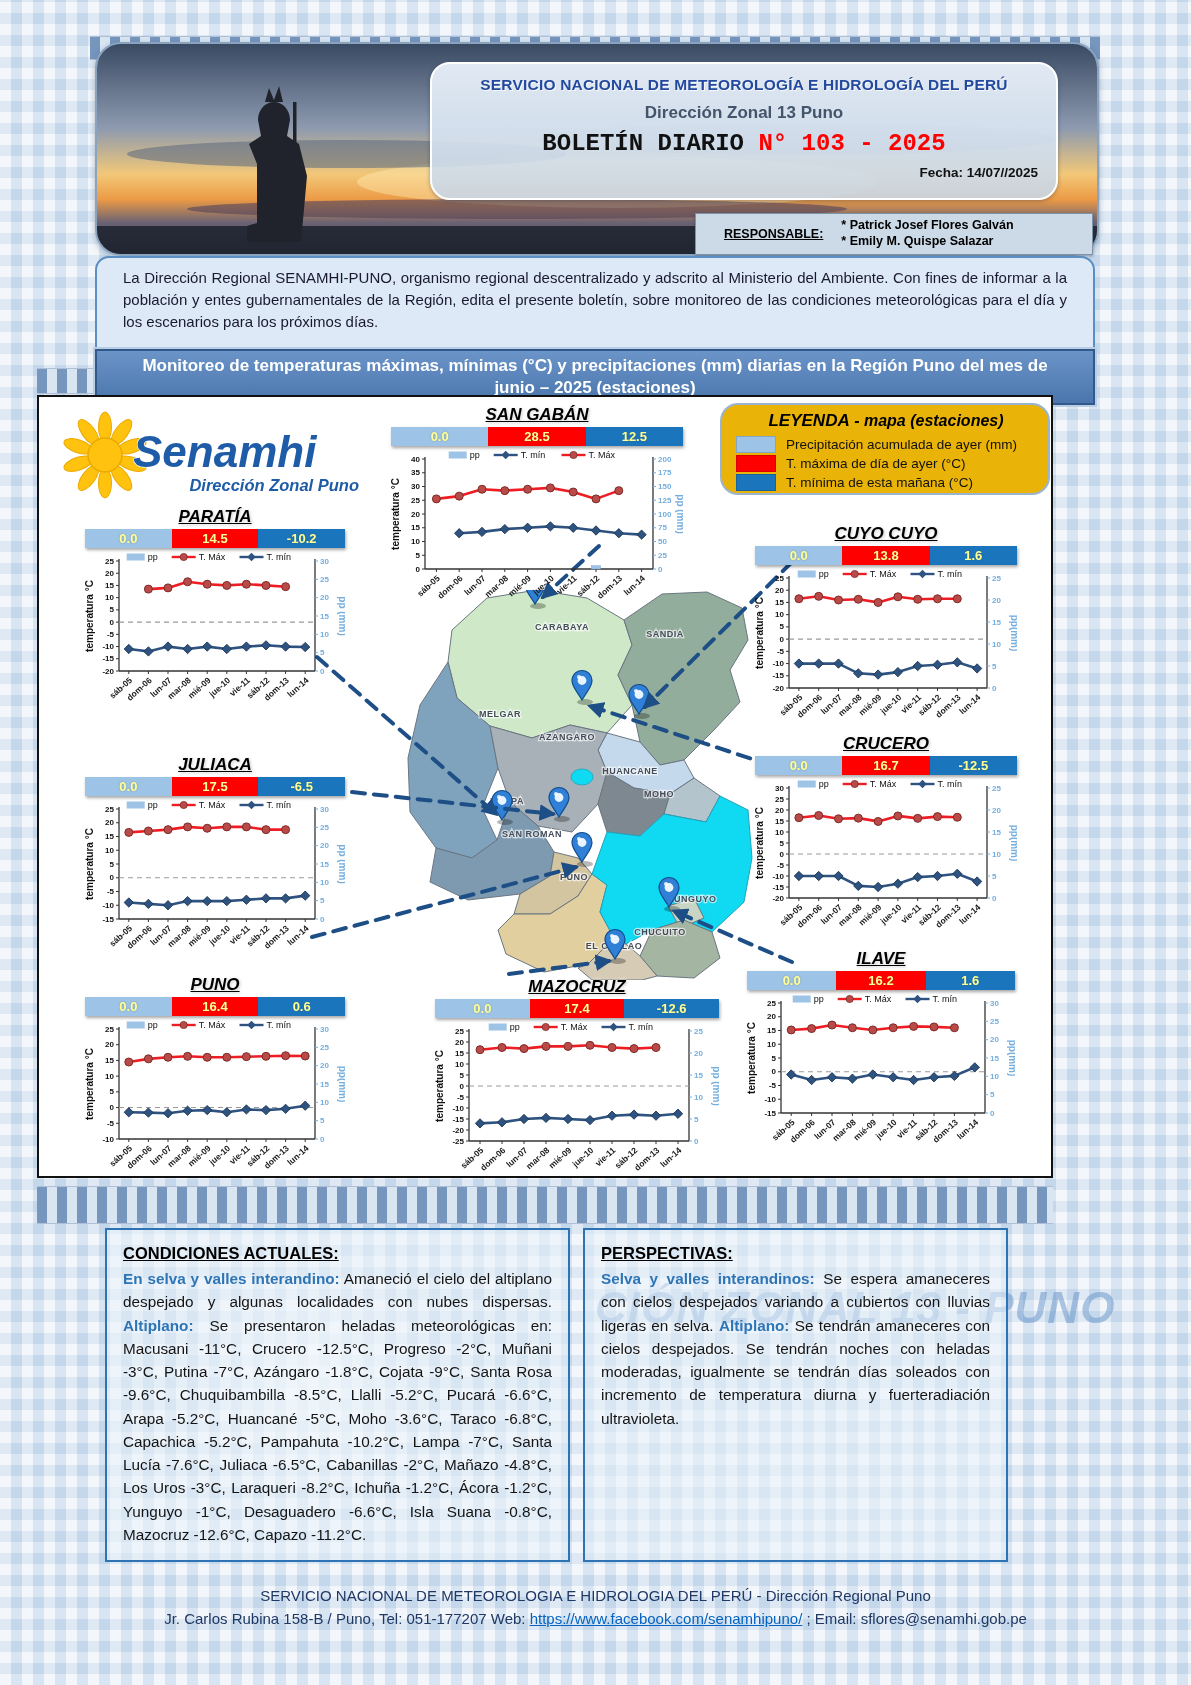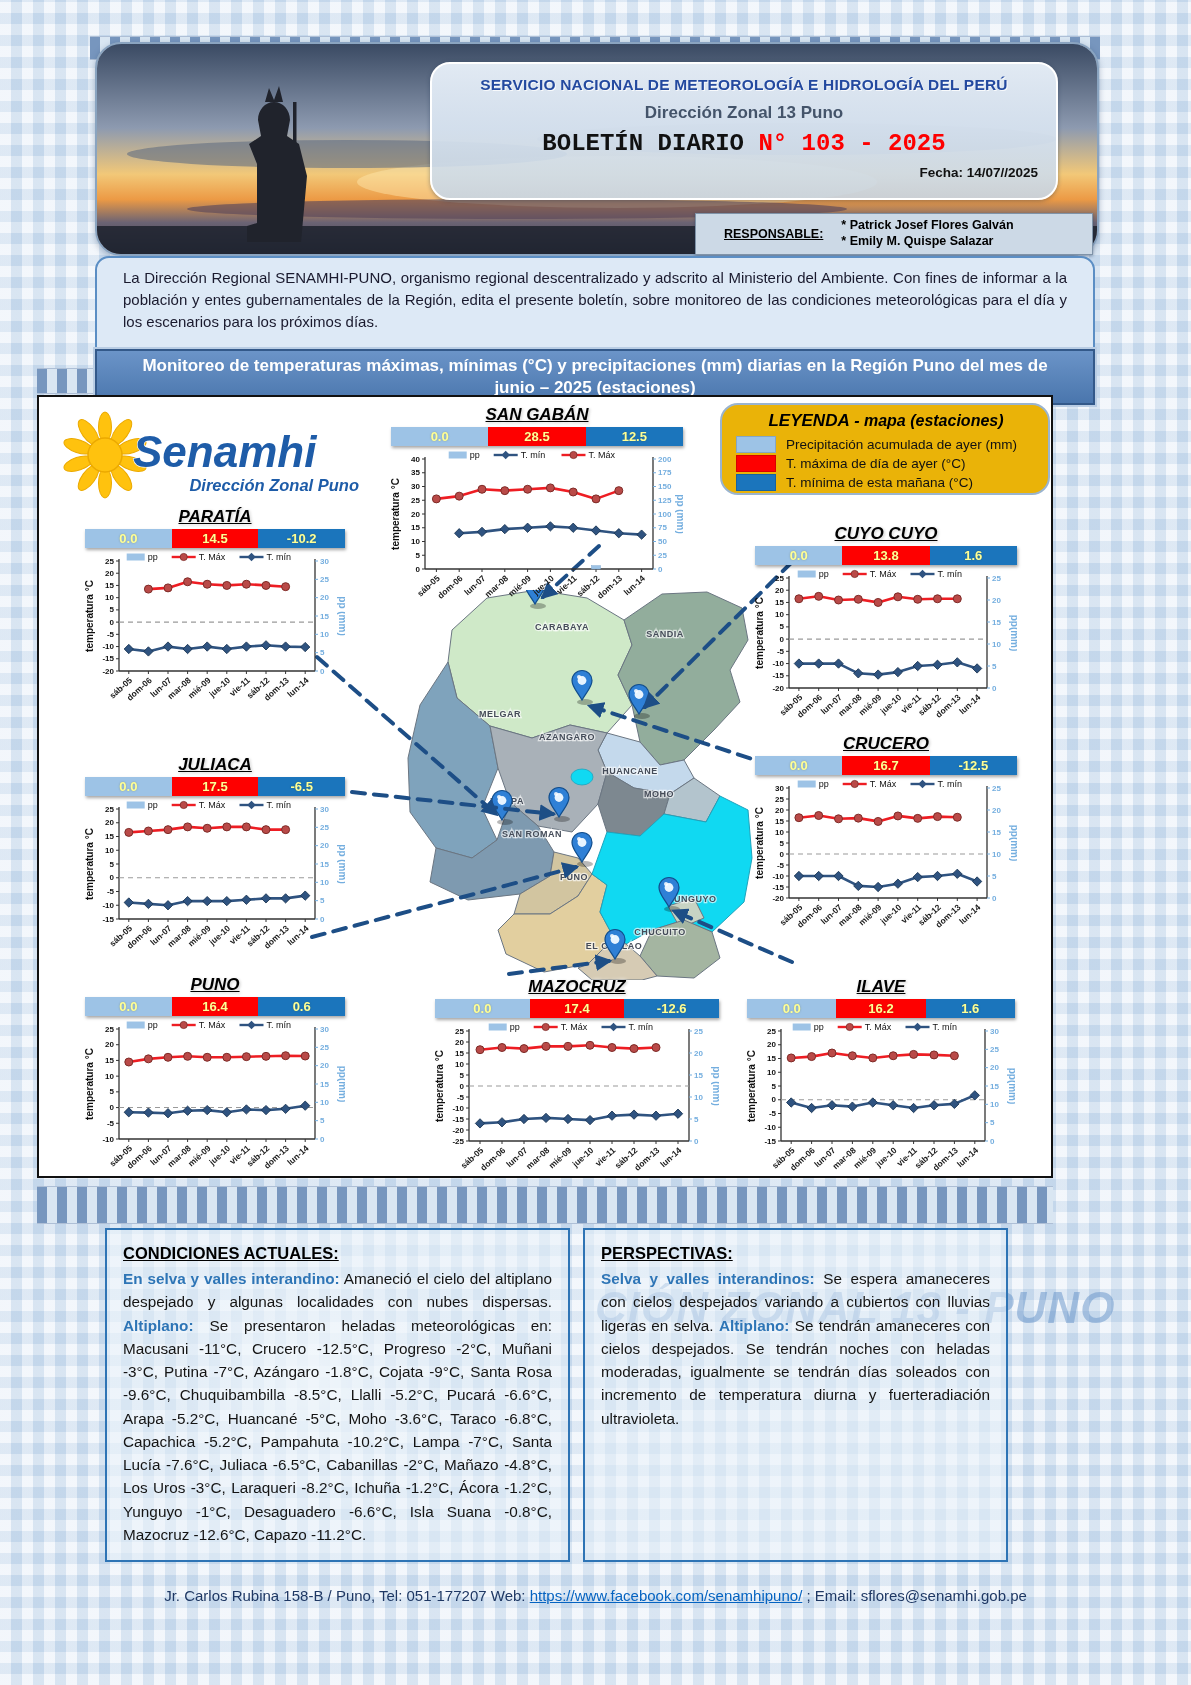--- a/index.html
+++ b/index.html
@@ -924,21 +924,21 @@
           <text x="0" y="0" font-family="Liberation Sans, sans-serif" font-size="10" font-weight="bold" fill="#74AEDF" text-anchor="middle" transform="translate(278 68) rotate(90)">pp (mm)</text>
           <rect x="53.7" y="5.5" width="18" height="7" fill="#9DC3E6"></rect>
           <text x="74.7" y="12" font-family="Liberation Sans, sans-serif" font-size="9" fill="#111">pp</text>
           <line x1="98.7" y1="9" x2="122.7" y2="9" stroke="#EE1D23" stroke-width="2.4"></line>
           <circle cx="110.7" cy="9" r="3.6" fill="#B94A48" stroke="#7E2B27" stroke-width="0.8"></circle>
           <text x="125.7" y="12" font-family="Liberation Sans, sans-serif" font-size="9" fill="#111">T. Máx</text>
           <line x1="166.5" y1="9" x2="190.5" y2="9" stroke="#2F5380" stroke-width="2.4"></line>
           <rect x="-3" y="-3" width="6" height="6" fill="#2F5380" transform="translate(178.5 9) rotate(45)"></rect>
           <text x="193.5" y="12" font-family="Liberation Sans, sans-serif" font-size="9" fill="#111">T. mín</text>
         </svg></div>
-      <div class="station-chart" style="left: 708px; top: 580px; width: 268px;"><div class="st-title">ILAVE</div><div class="st-bar">
+      <div class="station-chart" style="left: 708px; top: 552px; width: 268px;"><div class="st-title">ILAVE</div><div class="st-bar">
           <div class="c-pp">0.0</div>
           <div class="c-max">16.2</div>
           <div class="c-min">1.6</div>
         </div><svg width="268" height="168">
           <line x1="34" y1="11" x2="34" y2="123" stroke="#333" stroke-width="1.3"></line>
           <line x1="238" y1="11" x2="238" y2="123" stroke="#333" stroke-width="1.3"></line>
           <line x1="34" y1="123" x2="238" y2="123" stroke="#333" stroke-width="1.3"></line>
           <line x1="31" y1="123" x2="34" y2="123" stroke="#333" stroke-width="1"></line>
           <text x="29" y="125.6" font-family="Liberation Sans, sans-serif" text-anchor="end" font-size="8" font-weight="bold" fill="#111">-15</text>
           <line x1="31" y1="109.25" x2="34" y2="109.25" stroke="#333" stroke-width="1"></line>
@@ -1032,18 +1032,19 @@
   <div id="box-conditions" class="text-box">
     <div class="box-title">CONDICIONES ACTUALES:</div>
     <div class="box-body" id="conditions-body"><span class="hl">En selva y valles interandino:</span><span> Amaneció el cielo del altiplano despejado y algunas localidades con nubes dispersas. </span><span class="hl">Altiplano:</span><span> Se presentaron heladas meteorológicas en: Macusani -11°C, Crucero -12.5°C, Progreso -2°C, Muñani -3°C, Putina -7°C, Azángaro -1.8°C, Cojata -9°C, Santa Rosa -9.6°C, Chuquibambilla -8.5°C, Llalli -5.2°C, Pucará -6.6°C, Arapa -5.2°C, Huancané -5°C, Moho -3.6°C, Taraco -6.8°C, Capachica -5.2°C, Pampahuta -10.2°C, Lampa -7°C, Santa Lucía -7.6°C, Juliaca -6.5°C, Cabanillas -2°C, Mañazo -4.8°C, Los Uros -3°C, Laraqueri -8.2°C, Ichuña -1.2°C, Ácora -1.2°C, Yunguyo -1°C, Desaguadero -6.6°C, Isla Suana -0.8°C, Mazocruz -12.6°C, Capazo -11.2°C.</span></div>
   </div>
   <div id="box-perspectives" class="text-box">
     <div class="box-title">PERSPECTIVAS:</div>
     <div class="box-body" id="perspectives-body"><span class="hl">Selva y valles interandinos:</span><span> Se espera amaneceres con cielos despejados variando a cubiertos con lluvias ligeras en selva. </span><span class="hl">Altiplano:</span><span> Se tendrán amaneceres con cielos despejados. Se tendrán noches con heladas moderadas, igualmente se tendrán días soleados con incremento de temperatura diurna y fuerteradiación ultravioleta.</span></div>
   </div>
 
   <div id="footer">
+    <div>SERVICIO NACIONAL DE METEOROLOGIA E HIDROLOGIA DEL PERÚ  - Dirección Regional Puno</div>
     <div>
       <span>Jr. Carlos Rubina 158-B / Puno, Tel: 051-177207 Web: </span><a href="#">https://www.facebook.com/senamhipuno/</a><span> ; Email: sflores@senamhi.gob.pe</span>
     </div>
   </div>
 
 </div>
 
 </body></html>

